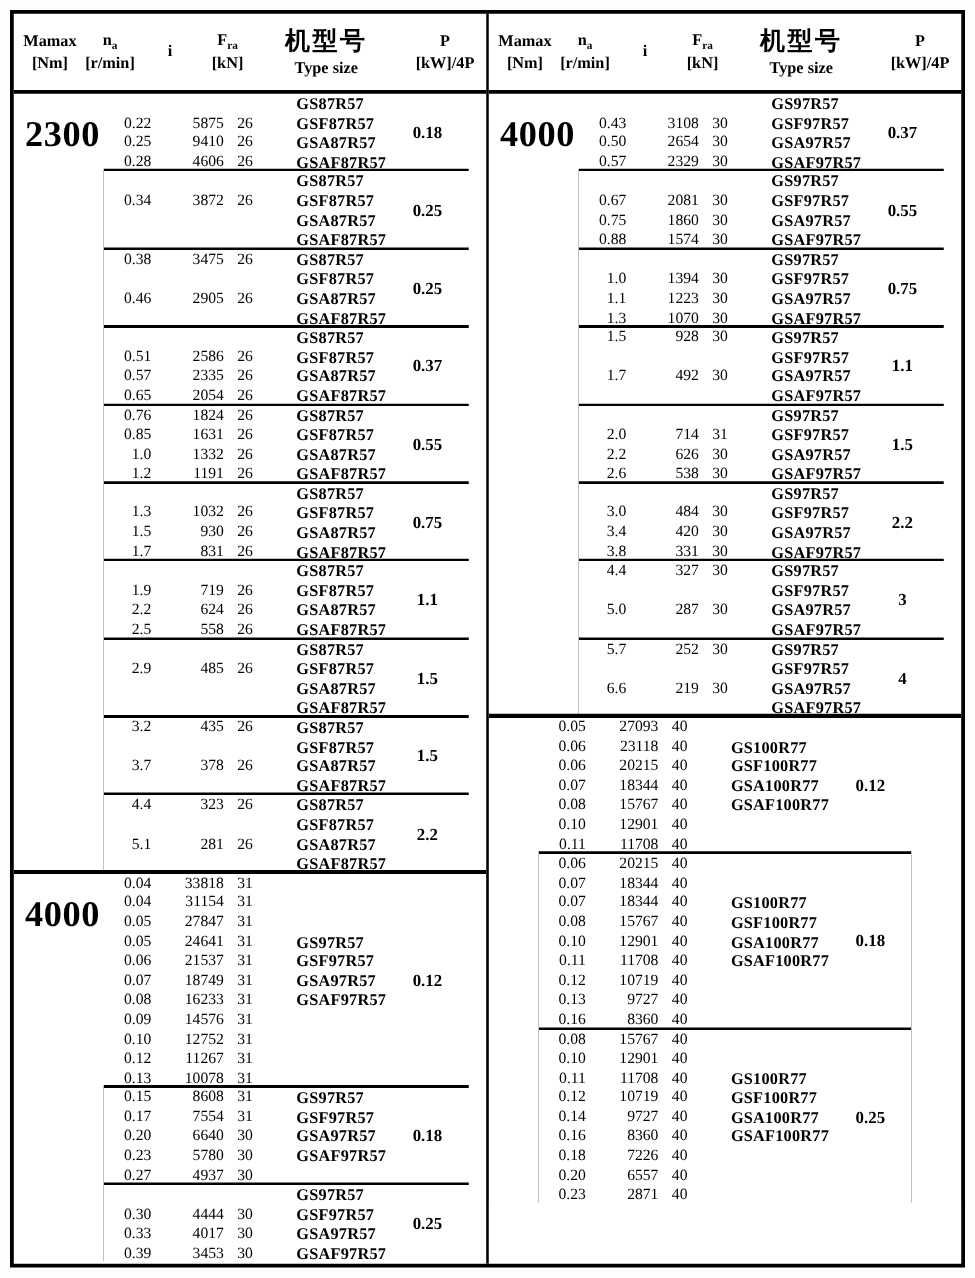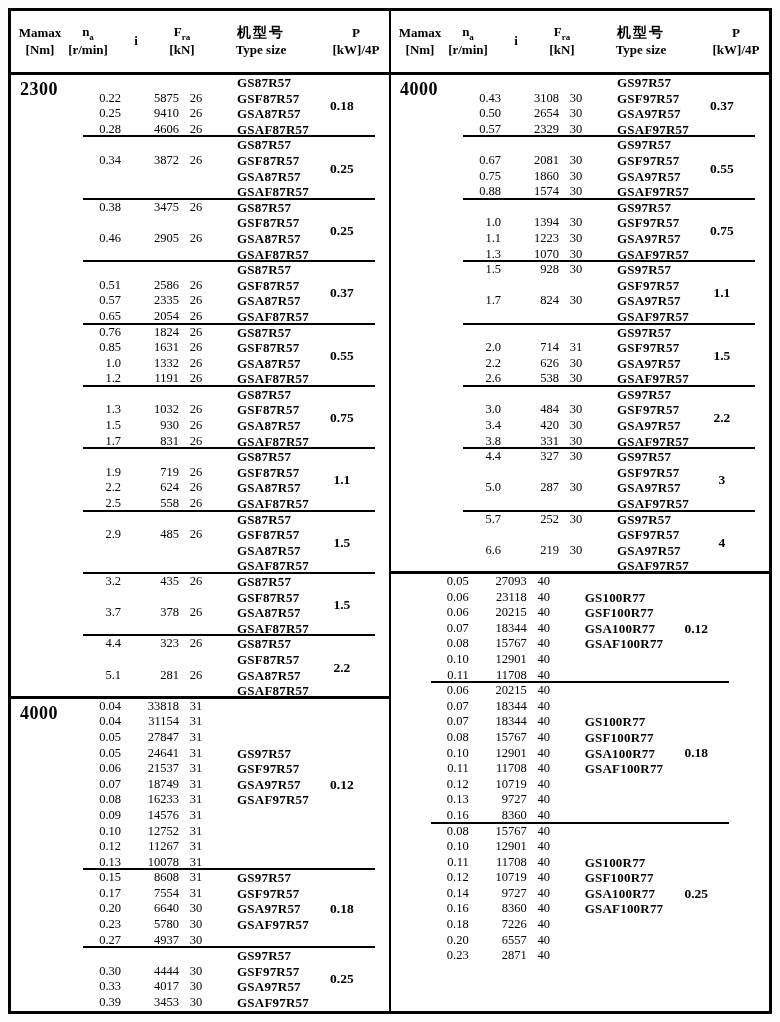--- a/index.html
+++ b/index.html
@@ -19,28 +19,28 @@
   .thead {
     flex:0 0 61px; height:61px; border-bottom:3px solid #000;
     display:grid; grid-template-columns:58px 38px 58px 34px 1fr 66px;
     align-items:center;
   }
   .hcell {
     display:flex; flex-direction:column; align-items:center; justify-content:center;
     font-weight:bold; font-size:13px; line-height:1.3; text-align:center;
   }
   .hcell sub { font-size:9px; line-height:1; }
-  .hcell .cjk { font-size:14px; letter-spacing:2px; }
+  .hcell .cjk { font-size:20px; letter-spacing:2px; }
 
   
   .section { display:flex; }
   .section + .section { box-shadow:0 -3px 0 0 #000; }
   .mlabel {
     width:58px; flex:0 0 58px; box-sizing:border-box;
-    font-weight:bold; font-size:18px; line-height:1; padding:5px 0 0 9px;
+    font-weight:bold; font-size:29px; line-height:1; padding:19px 0 0 9px;
     letter-spacing:0.5px;
   }
   .groups { flex:1 1 auto; display:flex; flex-direction:column; min-width:0;align-items:center; }
   .group { display:flex; }
   .group + .group { box-shadow:0 -2px 0 0 #000; }
   .glines { flex:1 1 auto; min-width:0; }
   .line {
     display:grid; grid-template-columns:38px 58px 34px 1fr;
     height:15.6px; line-height:15.6px; font-size:12.5px; white-space:nowrap;
   }
@@ -645,21 +645,21 @@
                   <span class="c-type">GS97R57</span>
                 </div>
                 <div class="line">
                   <span class="c-na"></span>
                   <span class="c-i"></span>
                   <span class="c-fra"></span>
                   <span class="c-type">GSF97R57</span>
                 </div>
                 <div class="line">
                   <span class="c-na">1.7</span>
-                  <span class="c-i">824</span>
+                  <span class="c-i">492</span>
                   <span class="c-fra">30</span>
                   <span class="c-type">GSA97R57</span>
                 </div>
                 <div class="line">
                   <span class="c-na"></span>
                   <span class="c-i"></span>
                   <span class="c-fra"></span>
                   <span class="c-type">GSAF97R57</span>
                 </div>
               </div>

